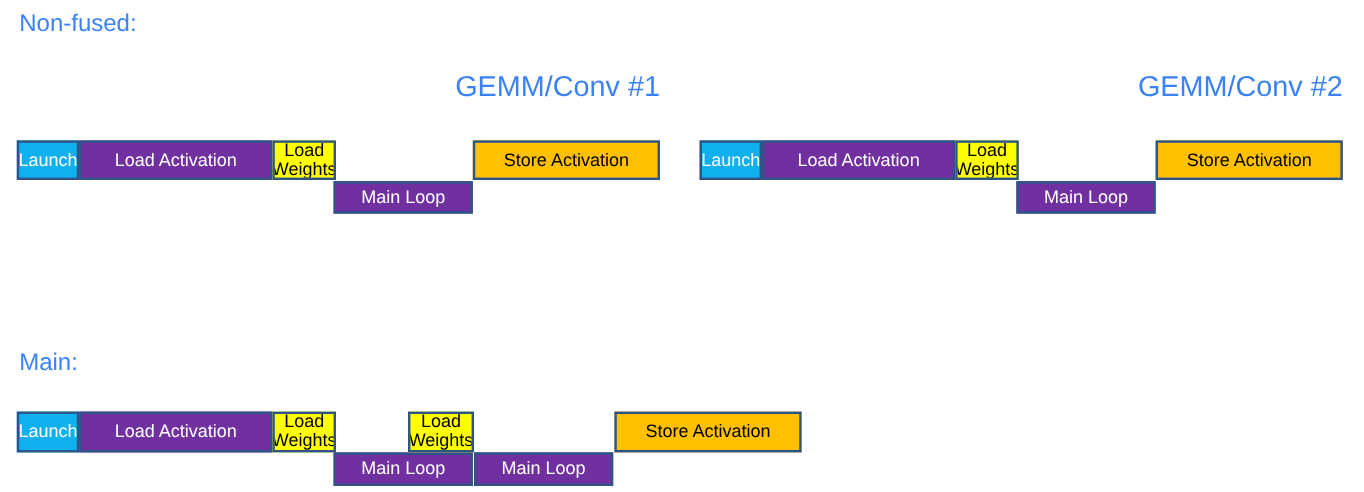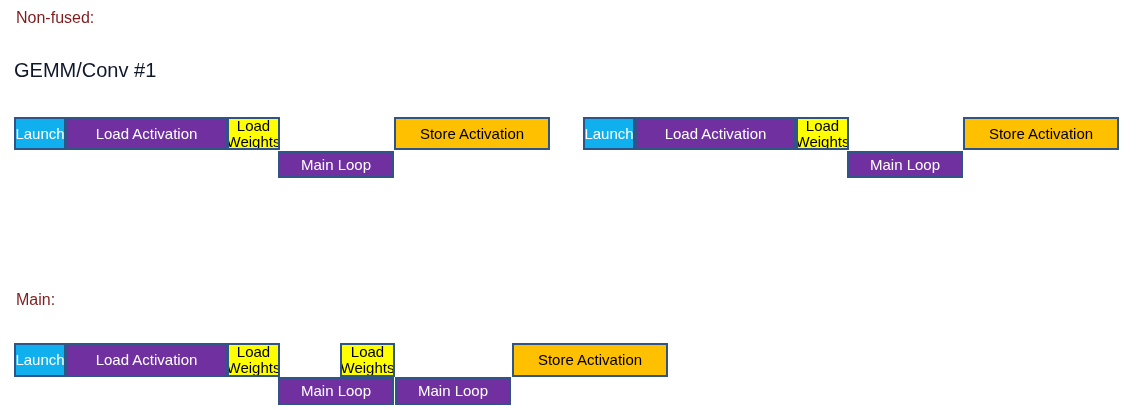--- a/index.html
+++ b/index.html
@@ -10,29 +10,29 @@
   }
   #canvas {
     position: relative;
     width: 1137px;
     height: 410px;
     background: #ffffff;
     overflow: hidden;
   }
   .section-label {
     position: absolute;
-    font-size: 16px;
-    color: #7f1d1d;
+    font-size: 20px;
+    color: #3b82f6;
     white-space: nowrap;
   }
   .group-title {
     position: absolute;
-    font-size: 20px;
-    color: #0f172a;
-    text-align: left;
+    font-size: 24px;
+    color: #3b82f6;
+    text-align: right;
   }
   .blocks-layer {
     position: absolute;
     left: 0;
     top: 0;
     width: 100%;
     height: 100%;
   }
   .block {
     position: absolute;
@@ -50,20 +50,21 @@
 </style>
 </head>
 <body>
 
 <div id="canvas">
 
   <div class="section-label" style="left:16px; top:9px;">Non-fused:</div>
 
   <div class="group-title" style="left:14px; top:59px; width:536px;">GEMM/Conv #1</div>
 
+  <div class="group-title" style="left:583px; top:59px; width:536px;">GEMM/Conv #2</div>
 
   <div class="section-label" style="left:16px; top:291px;">Main:</div>
 
   <div class="blocks-layer">
       <div class="block" style="left: 14px; top: 117px; width: 52px; height: 33px; background: rgb(16, 176, 238); color: rgb(255, 255, 255); border-color: rgb(46, 84, 136);">Launch</div>
       <div class="block" style="left: 66px; top: 117px; width: 161px; height: 33px; background: rgb(112, 48, 160); color: rgb(255, 255, 255); border-color: rgb(46, 84, 136);">Load Activation</div>
       <div class="block" style="left: 227px; top: 117px; width: 53px; height: 33px; background: rgb(255, 255, 0); color: rgb(0, 0, 0); border-color: rgb(46, 84, 136);">Load Weights</div>
       <div class="block" style="left: 278px; top: 151px; width: 116px; height: 27px; background: rgb(112, 48, 160); color: rgb(255, 255, 255); border-color: rgb(46, 84, 136);">Main Loop</div>
       <div class="block" style="left: 394px; top: 117px; width: 156px; height: 33px; background: rgb(255, 192, 0); color: rgb(0, 0, 0); border-color: rgb(46, 84, 136);">Store Activation</div>
     </div>

